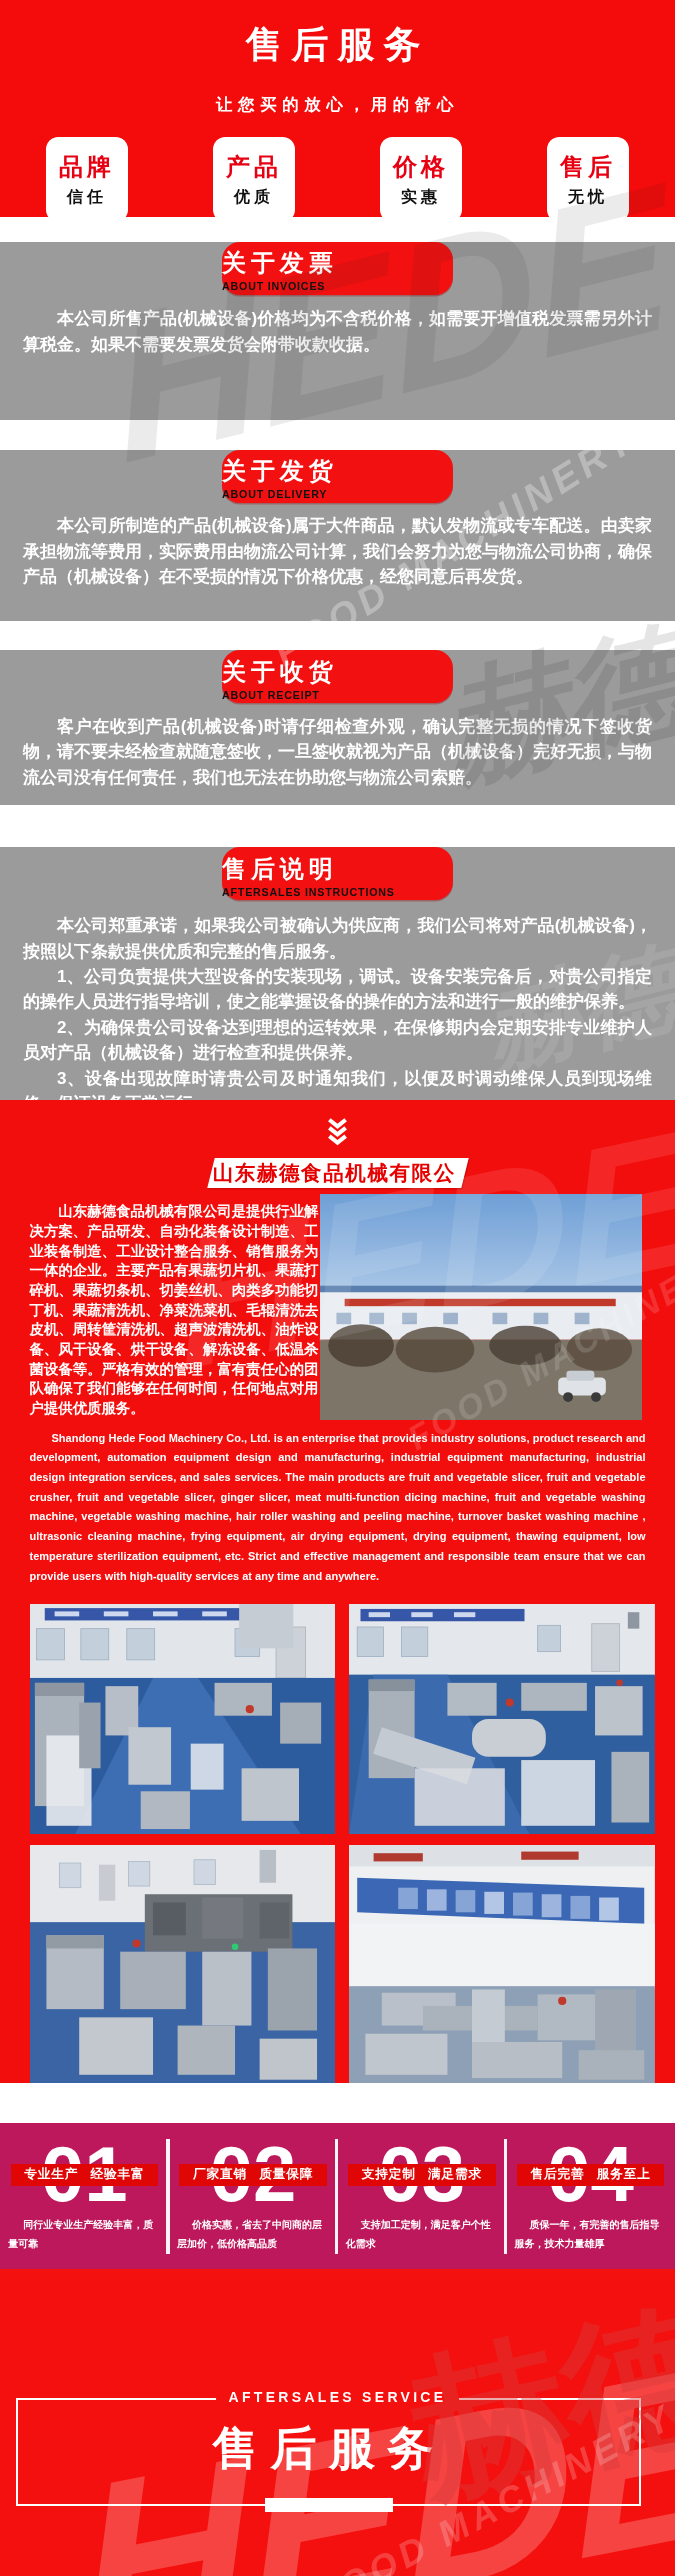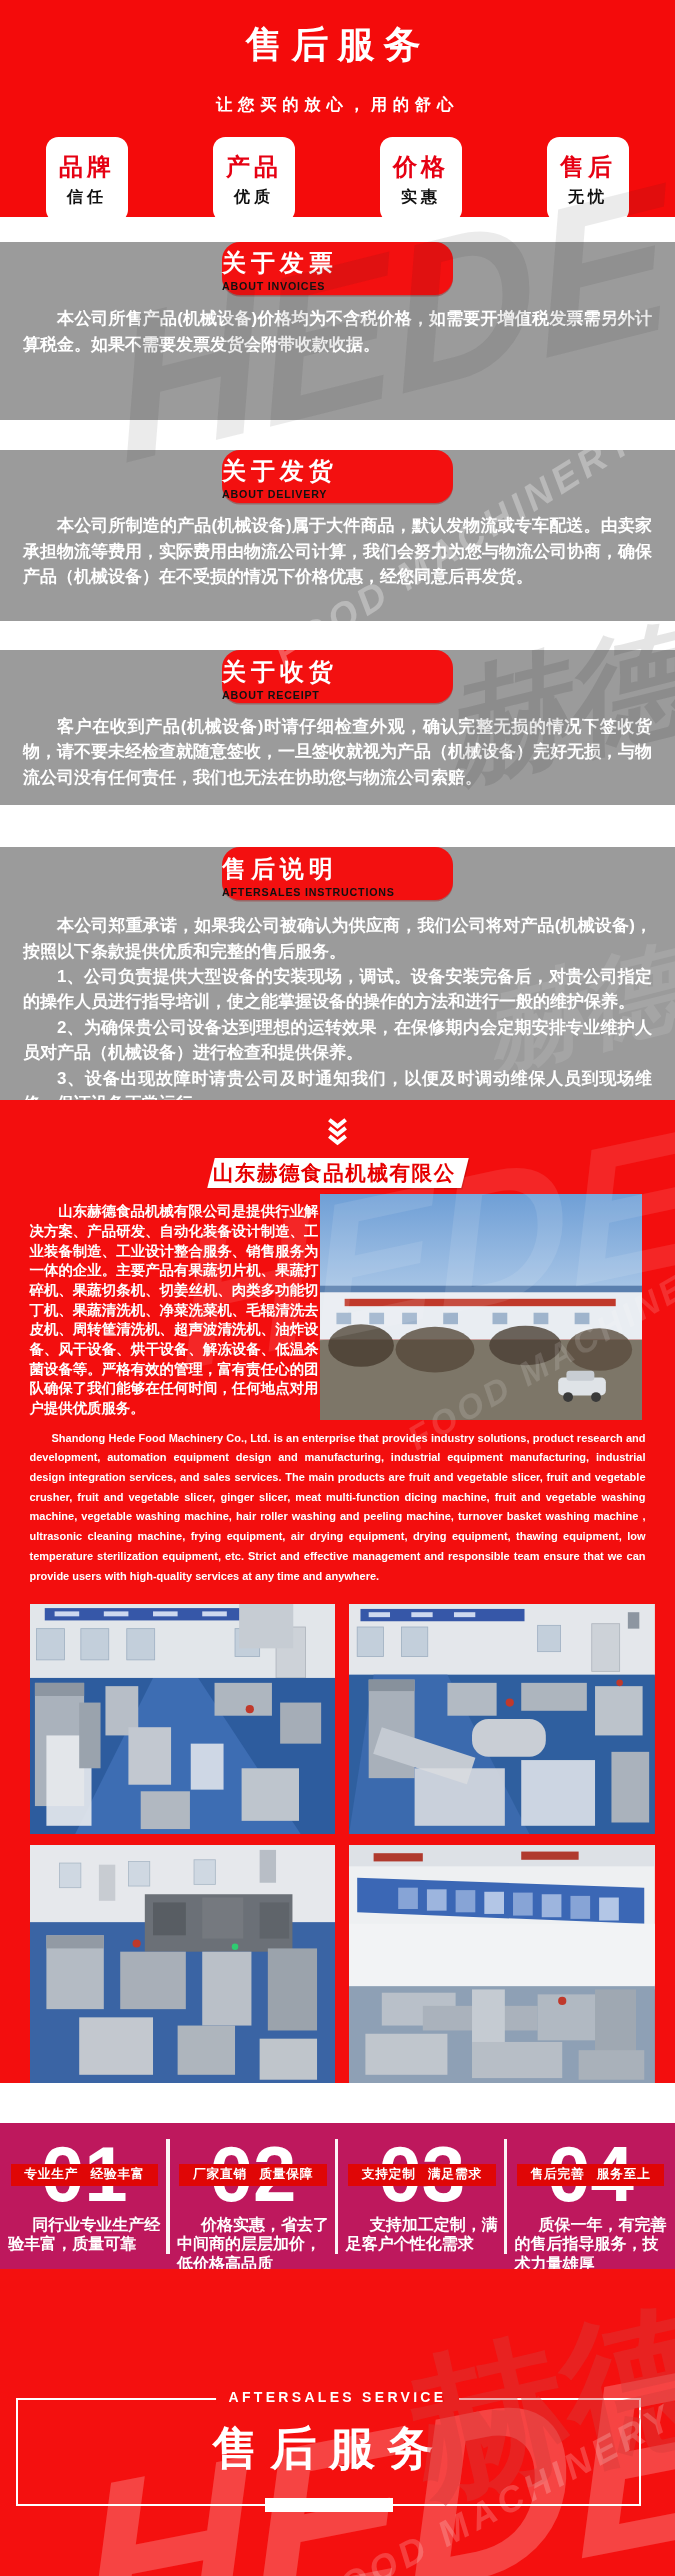--- a/index.html
+++ b/index.html
@@ -66,21 +66,21 @@
   .photo { flex:1; height:100%; overflow:hidden; }
   .photo svg { width:100%; height:100%; display:block; }
 
   
   .features { height:146px; background:#be185d; display:flex; position:relative;margin-top:40px; }
   .fcol { flex:1; position:relative; }
   .fcol:not(:last-child)::after { content:""; position:absolute; right:-0.8px; top:16.4px; height:115px; width:3.3px; background:rgba(255,255,255,.95); }
   .fnum { margin-top:16.4px; font-size:78px; line-height:70px; font-weight:bold; color:#fff; text-align:center; }
   .fband { position:absolute; top:41px; left:10.7px; right:10.7px; height:22px; background:#e00606; display:flex; align-items:center; justify-content:center; gap:12.3px; }
   .fband span { font-size:12.7px; font-weight:bold; color:#fff; letter-spacing:0.8px; }
-  .fdesc { position:absolute; top:92px; left:8.2px; right:8.2px; font-size:16px; font-weight:bold; color:#fff; line-height:19.7px; text-indent:1.5em; }
+  .fdesc { position:absolute; top:92px; left:8.2px; right:8.2px; font-size:10px; font-weight:bold; color:#fff; line-height:19.7px; text-indent:1.5em; }
 
   
   .footer { height:329px; background:#f4100f; position:relative; }
   .f-box { position:absolute; top:129px; left:16.4px; width:625px; height:108px; border:2.5px solid #fff; }
   .f-label { position:absolute; top:120px; left:50%; transform:translateX(-50%); background:#f4100f; padding:0 13px; font-size:14px; font-weight:bold; color:#fff; letter-spacing:3.3px; z-index:2; }
   .f-title { text-align:center; margin-top:18px; font-size:46px; font-weight:bold; color:#fff; letter-spacing:12.3px; }
   .f-tab { position:absolute; bottom:-8.2px; left:50%; transform:translateX(-50%); width:128px; height:14px; background:#fff; }
 </style>
 </head>
 <body>

